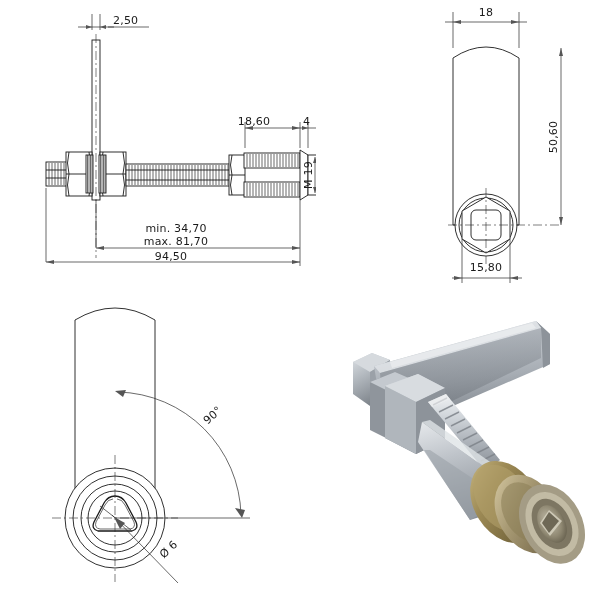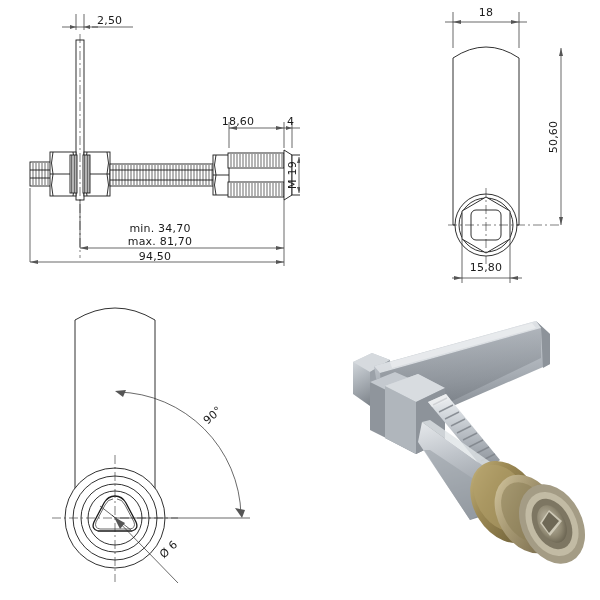--- a/index.html
+++ b/index.html
@@ -13,21 +13,21 @@
   #page {
     position: relative;
     width: 600px;
     height: 600px;
     background: #ffffff;
     overflow: hidden;
   }
   .quad {
     position: absolute;
   }
-  #quad-top-left   { left: 0;   top: 0;   width: 300px; height: 290px; }
+  #quad-top-left   { left: 0;   top: 0;   width: 300px; height: 290px; padding-left: 16px; }
   #quad-top-right  { left: 300px; top: 0; width: 300px; height: 290px; text-decoration: underline; }
   #quad-bottom-left{ left: 0;   top: 290px; width: 300px; height: 310px; }
   #quad-photo      { left: 300px; top: 290px; width: 300px; height: 310px; }
 
   svg { display: block; }
 
   .ln    { stroke: #1a1a1a; stroke-width: 0.9; fill: none; }
   .ln-th { stroke: #1a1a1a; stroke-width: 1.3; fill: none; }
   .ln-d  { stroke: #2a2a2a; stroke-width: 0.7; fill: none; }
   .ln-c  { stroke: #2a2a2a; stroke-width: 0.6; fill: none;

